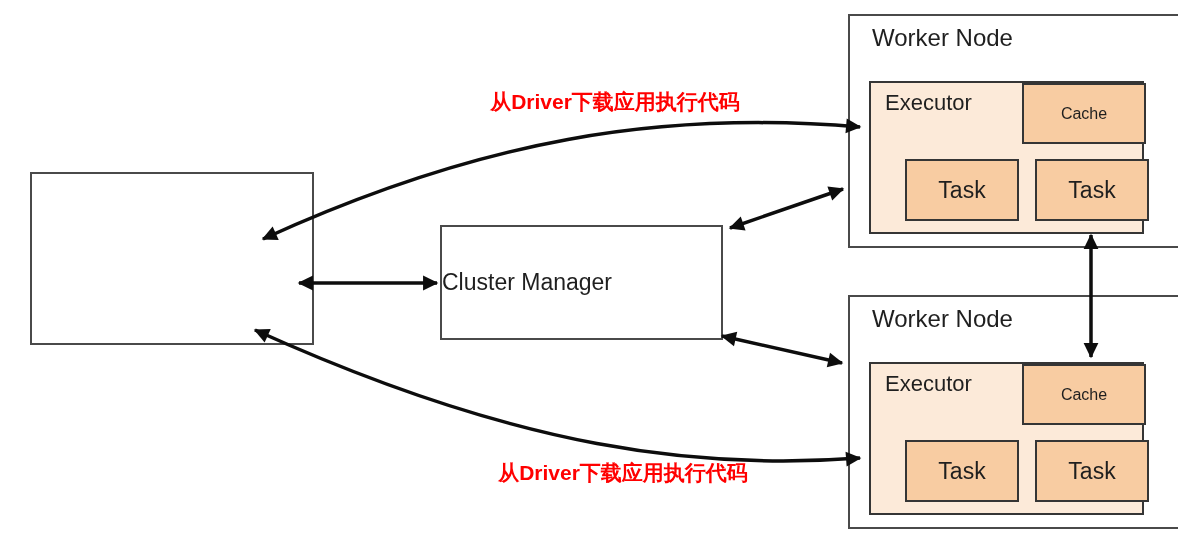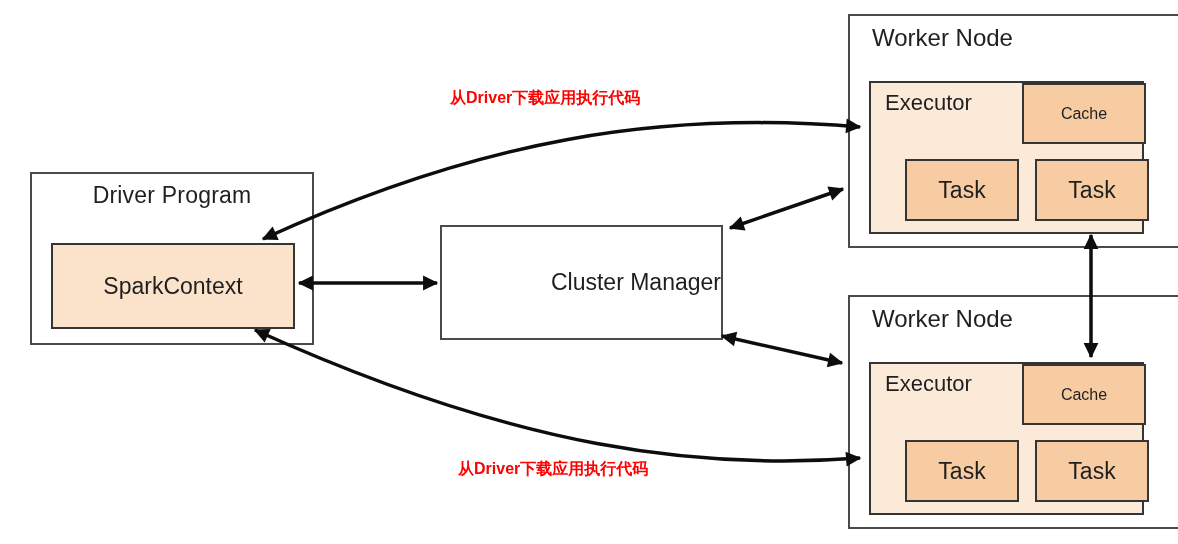--- a/index.html
+++ b/index.html
@@ -13,21 +13,21 @@
   .box{position:absolute;background:#fff;border:2px solid var(--box-border,#4a4a4a);}
   
   .driver{left:30px;top:172px;width:284px;height:173px;}
   .driver-title{margin-top:8px;text-align:center;font-size:23px;letter-spacing:.2px;}
   .sparkcontext{
     position:absolute;left:19px;top:69px;width:244px;height:86px;
     background:var(--sparkcontext-fill,#fbe2cb);border:2px solid var(--inner-border,#353535);
     display:flex;align-items:center;justify-content:center;font-size:23px;
   }
   
-  .cm{left:440px;top:225px;width:283px;height:115px;display:flex;align-items:center;justify-content:flex-end;font-size:23px;}
+  .cm{left:440px;top:225px;width:283px;height:115px;display:flex;align-items:center;justify-content:flex-start;font-size:23px;}
   
   .worker{width:358px;height:234px;}
   .worker-top{left:848px;top:14px;}
   .worker-bottom{left:848px;top:295px;}
   .worker-title{margin:8px 0 0 22px;font-size:24px;}
   .executor{
     position:absolute;left:19px;top:65px;width:275px;height:153px;
     background:var(--executor-fill,#fcead9);border:2px solid var(--inner-border,#353535);
   }
   .executor-label{position:absolute;left:14px;top:7px;font-size:22px;}
@@ -37,40 +37,36 @@
     display:flex;align-items:center;justify-content:center;font-size:16px;
   }
   .task{
     position:absolute;top:76px;width:114px;height:62px;
     background:var(--cache-task-fill,#f8cca2);border:2px solid var(--inner-border,#353535);
     display:flex;align-items:center;justify-content:center;font-size:23px;margin-left:17px;
   }
   .task1{left:17px;} .task2{left:147px;}
   
   .annotation{
-    position:absolute;width:330px;
-    color:var(--annotation-red,#ff0000);font-weight:bold;font-size:16px;white-space:nowrap;
+    position:absolute;width:330px;text-align:center;
+    color:var(--annotation-red,#ff0000);font-weight:bold;font-size:21px;white-space:nowrap;
   }
   .annotation-top{left:450px;top:88px;}
   .annotation-bottom{left:458px;top:459px;}
   
   .arrows{position:absolute;left:0;top:0;width:1178px;height:544px;pointer-events:none;}
   .arrows path.link{fill:none;stroke:var(--arrow-color,#0d0d0d);stroke-width:3.5;}
   .arrows marker path{fill:var(--arrow-color,#0d0d0d);}
 </style>
 </head>
 <body>
 
 <div class="canvas">
 
   <div class="box driver">
-    <div class="driver-title">Driver Program</div>
-    <div class="sparkcontext">
-      <span>SparkContext</span>
-    </div>
   </div>
 
   <div class="box cm">
     <span>Cluster Manager</span>
   </div>
 
   <div class="box worker worker-top">
     <div class="worker-title">Worker Node</div>
     <div class="executor">
       <span class="executor-label">Executor</span>

